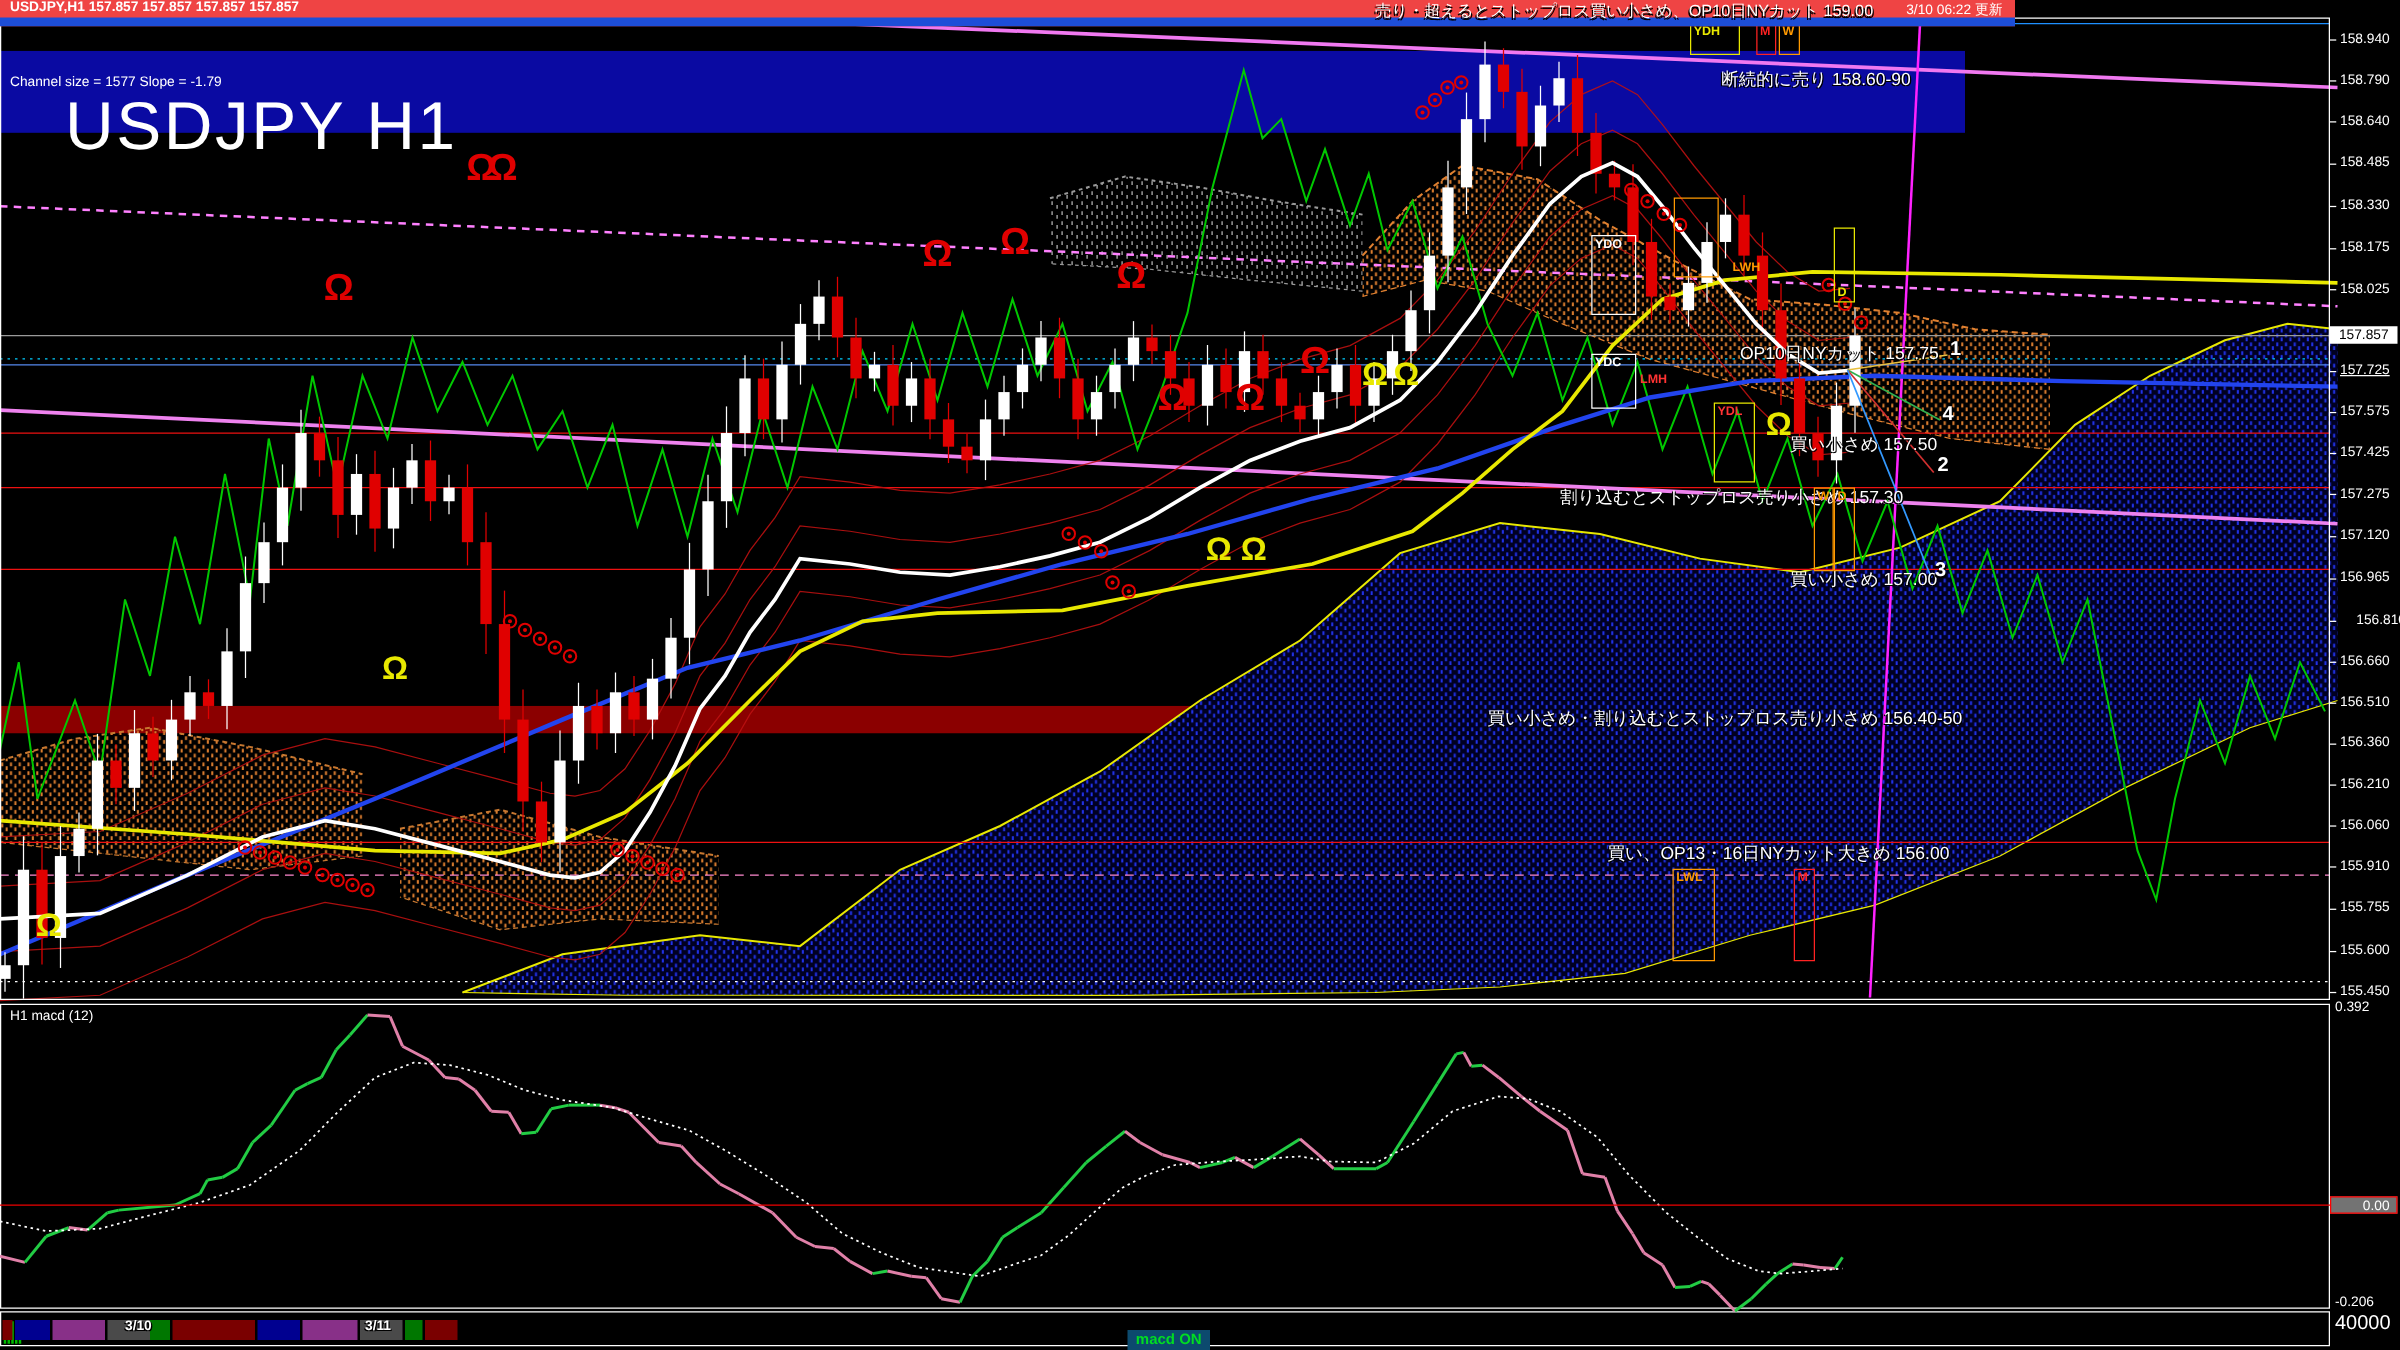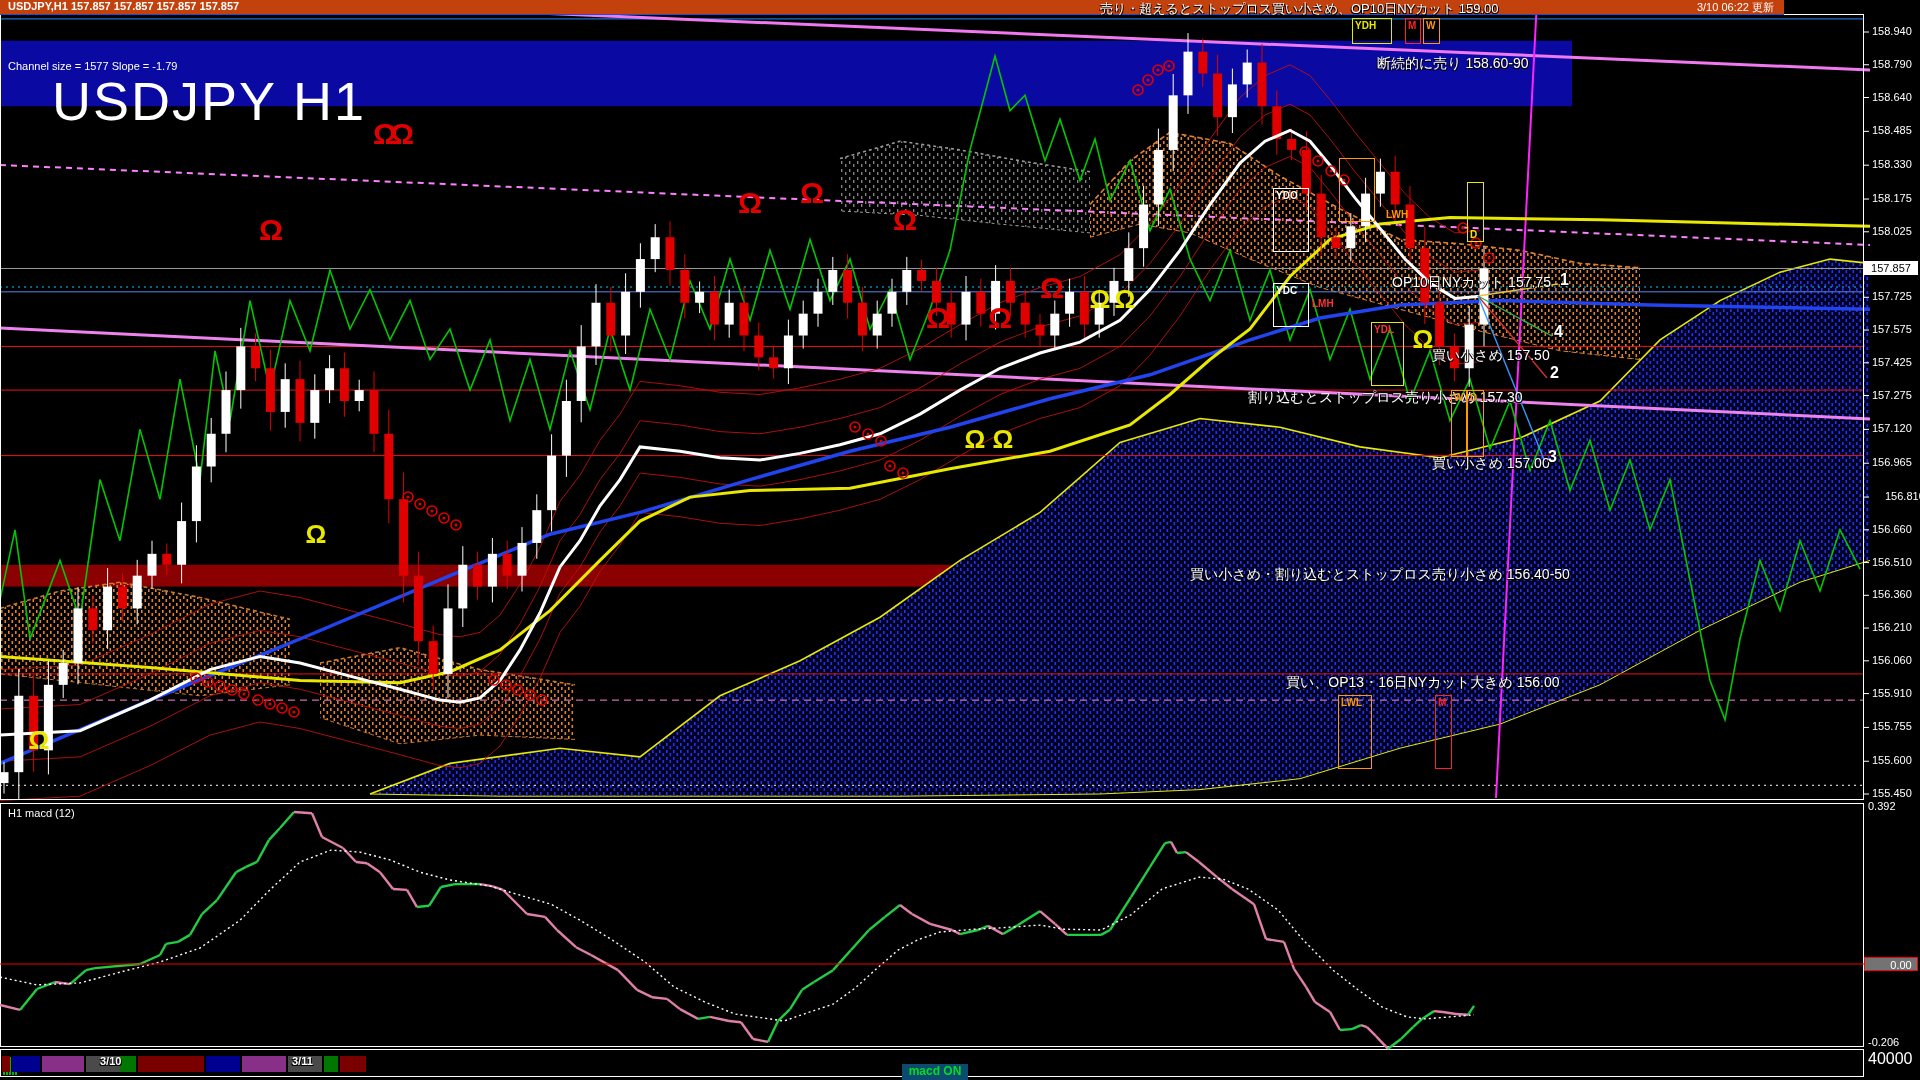--- a/index.html
+++ b/index.html
@@ -1,22 +1,22 @@
 <!DOCTYPE html>
 <html><head>
 <meta charset="utf-8">
 <style>
   html,body{margin:0;padding:0;background:#000;}
   #terminal{position:relative;width:1920px;height:1080px;background:#000;overflow:hidden;
     font-family:"Liberation Sans",sans-serif;}
   #cv{position:absolute;left:0;top:0;}
   .ov{position:absolute;white-space:nowrap;color:#fff;font-size:13px;
       text-shadow:1px 1px 0 #000, -1px 1px 0 #000;}
-  #titlebar{position:absolute;left:0;top:0;width:1784px;height:14px;background:#c2410c;
-    border-bottom:1px solid #1d4ed8;z-index:5;}
+  #titlebar{position:absolute;left:0;top:0;width:1612px;height:14px;background:#ef4444;
+    border-bottom:7px solid #1d4ed8;z-index:5;}
   #symline{position:absolute;left:8px;top:0px;color:#fff;font-size:11px;font-weight:bold;}
   #updated{position:absolute;right:10px;top:0px;color:#fff;font-size:11px;}
   #topnote{position:absolute;left:1100px;top:0px;color:#fff;font-size:13px;z-index:6;}
   #watermark{position:absolute;left:52px;top:70px;color:#fff;font-size:54px;letter-spacing:2px;z-index:3;}
   #chaninfo{position:absolute;left:8px;top:60px;color:#fff;font-size:11px;z-index:3;}
   #macdlabel{position:absolute;left:8px;top:807px;color:#fff;font-size:11px;}
   .axlab{position:absolute;left:1872px;color:#fff;font-size:11px;}
   #curtag{position:absolute;left:1864px;top:261px;width:54px;height:14px;background:#fff;color:#000;
     font-size:11px;text-align:center;line-height:14px;}
   #zerotag{position:absolute;left:1864px;top:957px;width:54px;height:14px;background:#737373;color:#fff;
@@ -548,21 +548,21 @@
   <div id="macdmin" class="axlab">-0.206</div>
   <div id="vollab" class="axlab">40000</div>
   <div id="macdon">macd ON</div>
 <div class="axlab" style="left: 1872px; top: 25.0086px; position: absolute;">158.940</div>
     <div class="axlab" style="left: 1872px; top: 57.7596px; position: absolute;">158.790</div>
     <div class="axlab" style="left: 1872px; top: 90.5106px; position: absolute;">158.640</div>
     <div class="axlab" style="left: 1872px; top: 124.353px; position: absolute;">158.485</div>
     <div class="axlab" style="left: 1872px; top: 158.196px; position: absolute;">158.330</div>
     <div class="axlab" style="left: 1872px; top: 192.039px; position: absolute;">158.175</div>
     <div class="axlab" style="left: 1872px; top: 224.79px; position: absolute;">158.025</div>
-    <div class="axlab" style="left: 1872px; top: 290.292px; position: absolute;">157.725</div>
+    <div class="axlab" style="left: 1872px; top: 290.292px; position: absolute; text-decoration: underline;">157.725</div>
     <div class="axlab" style="left: 1872px; top: 323.043px; position: absolute;">157.575</div>
     <div class="axlab" style="left: 1872px; top: 355.794px; position: absolute;">157.425</div>
     <div class="axlab" style="left: 1872px; top: 388.545px; position: absolute;">157.275</div>
     <div class="axlab" style="left: 1872px; top: 422.387px; position: absolute;">157.120</div>
     <div class="axlab" style="left: 1872px; top: 456.23px; position: absolute;">156.965</div>
     <div class="axlab" style="left: 1885px; top: 490.073px; position: absolute;">156.810</div>
     <div class="axlab" style="left: 1872px; top: 522.824px; position: absolute;">156.660</div>
     <div class="axlab" style="left: 1872px; top: 555.575px; position: absolute;">156.510</div>
     <div class="axlab" style="left: 1872px; top: 588.326px; position: absolute;">156.360</div>
     <div class="axlab" style="left: 1872px; top: 621.077px; position: absolute;">156.210</div>

